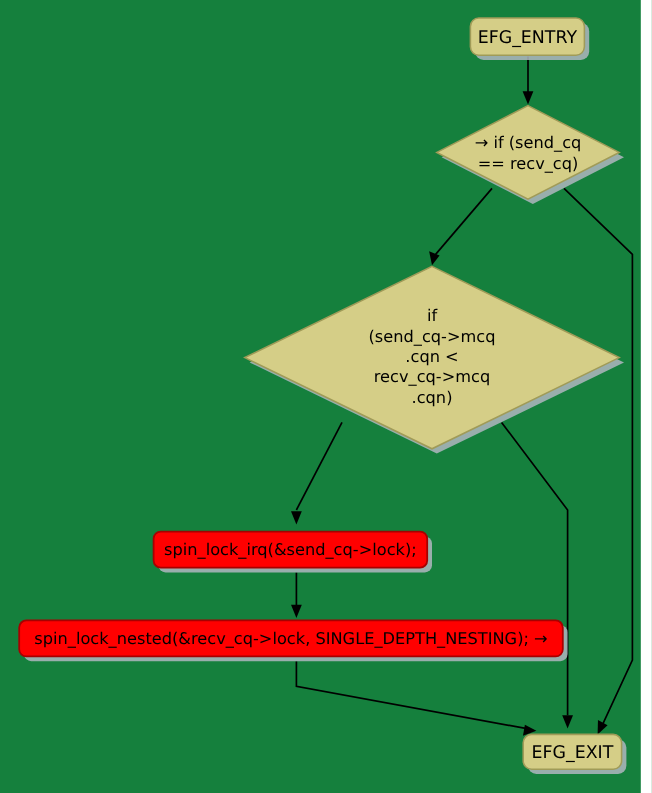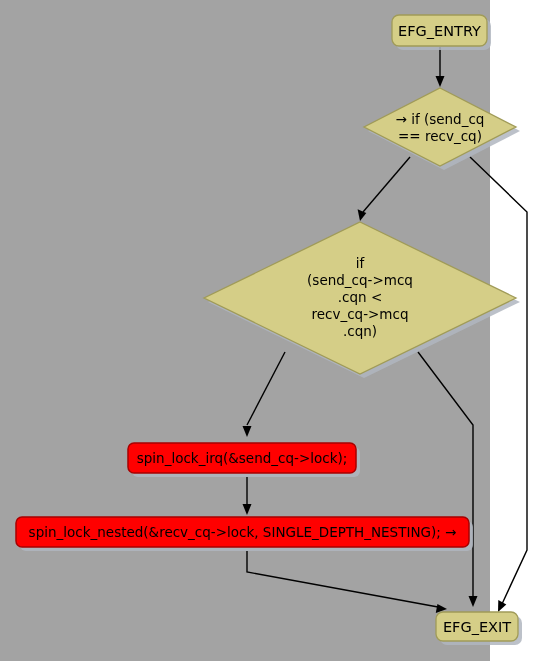--- a/index.html
+++ b/index.html
@@ -8,23 +8,23 @@
     background: #ffffff;
   }
   body {
     width: 543px;
     height: 661px;
     overflow: hidden;
     font-family: "DejaVu Sans", sans-serif;
   }
   #flowchart-root {
     position: relative;
-    width: 490px;
+    width: 534px;
     height: 661px;
-    background: #a3a3a3;
+    background: #15803d;
   }
   svg#flow-svg {
     display: block;
     width: 543px;
     height: 661px;
   }
   .node-shadow {
     fill: #b0b6bf;
     opacity: 0.85;
   }

